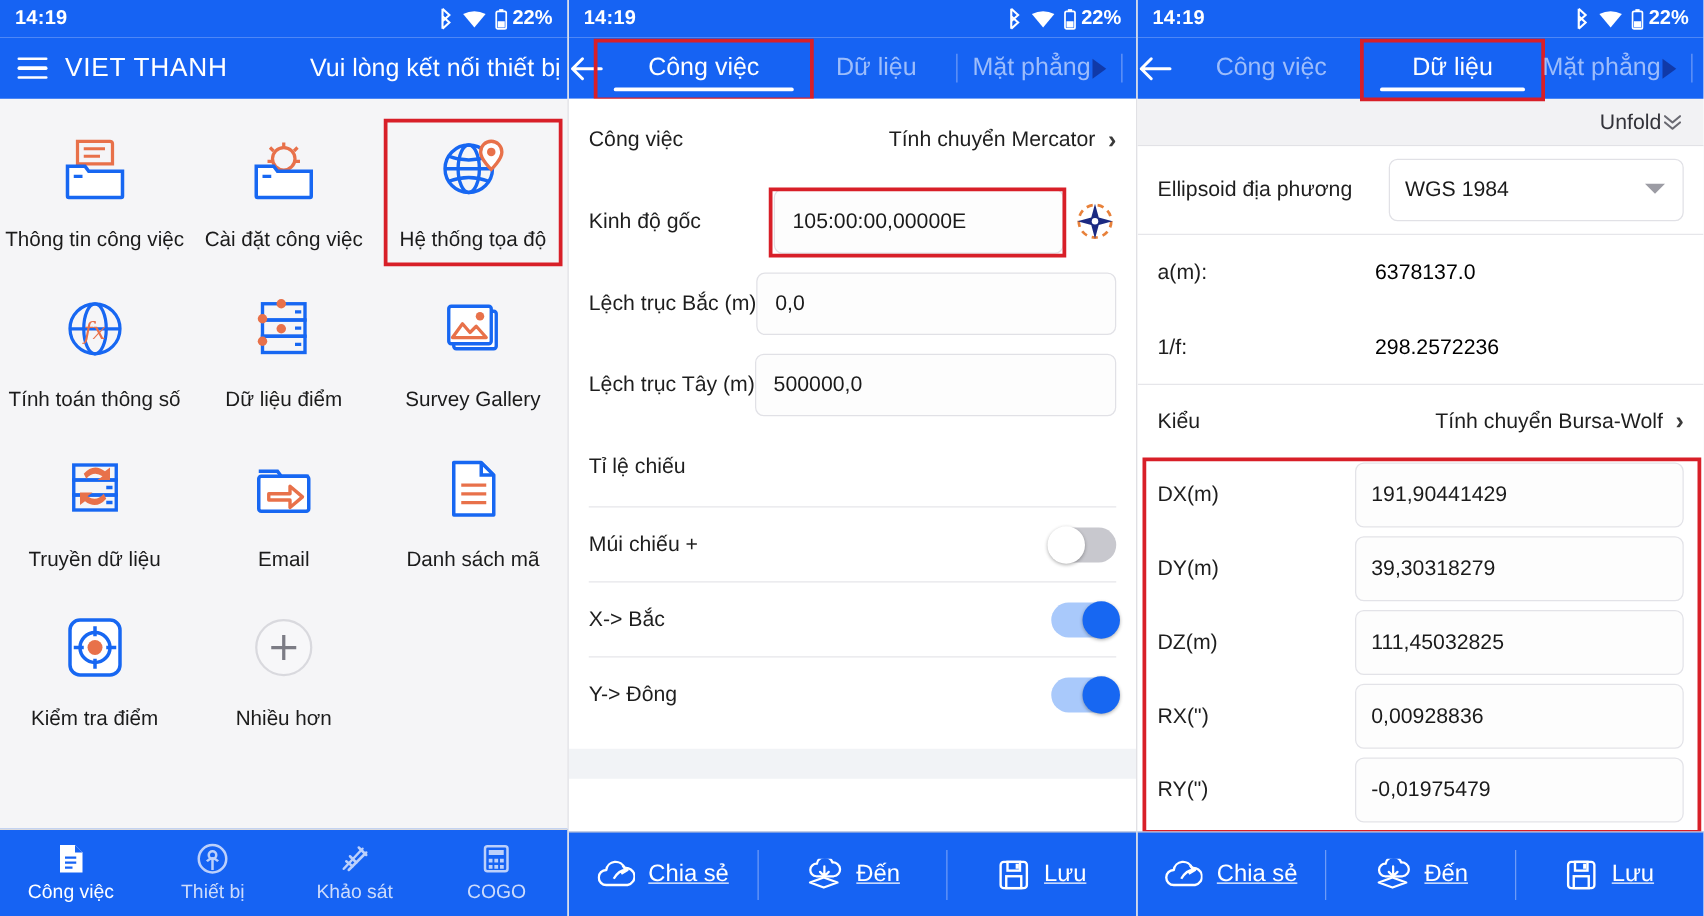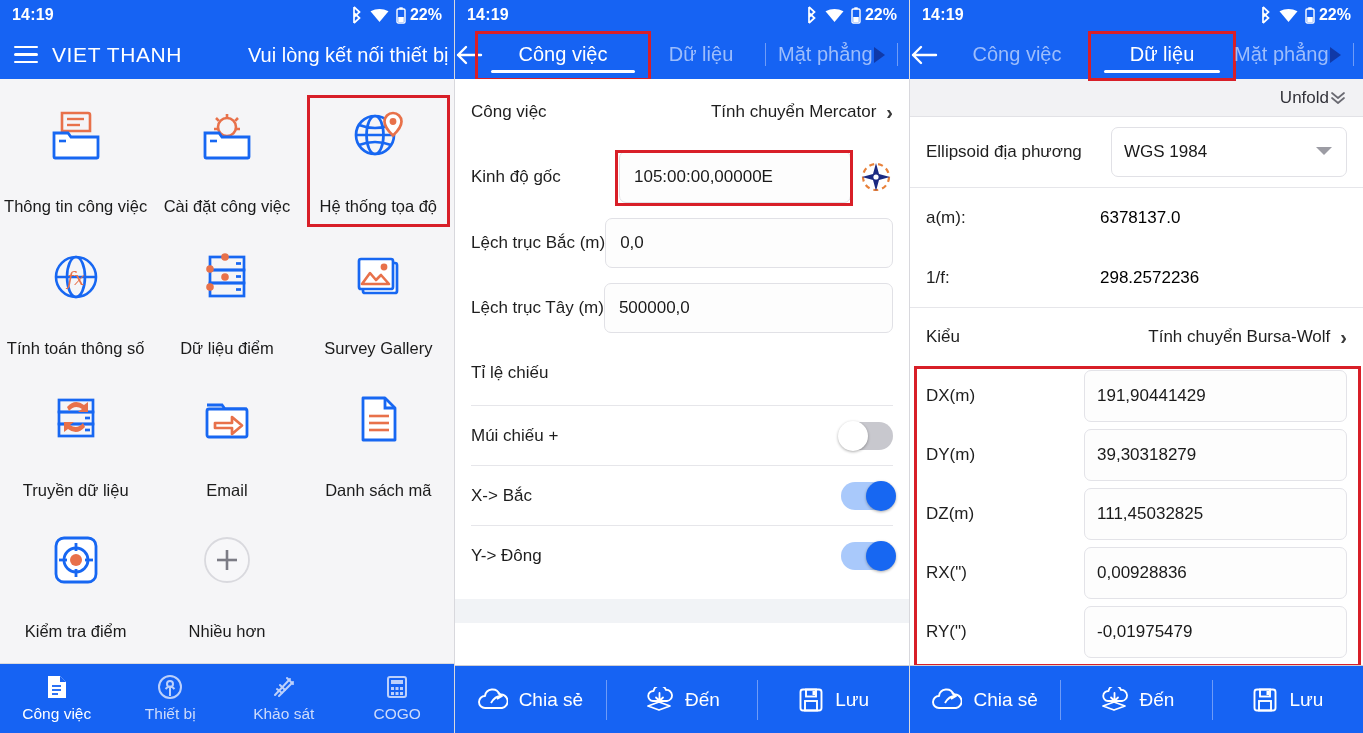--- a/index.html
+++ b/index.html
@@ -71,21 +71,21 @@
 
   
   .grid-body { flex: 1; background: #f5f5f7; padding: 14px 0 0 0; overflow: hidden; }
   .grid { display: grid; grid-template-columns: repeat(3, 1fr); row-gap: 8px; }
   .cell {
     position: relative;
     display: flex; flex-direction: column; align-items: center; justify-content: flex-start;
     padding: 14px 4px 10px;
   }
   .cell .glyph { height: 66px; display: flex; justify-content: center; }
-  .cell .clabel { margin-top: 24px; font-size: 16.5px; color: #1b1b1b; text-align: center; line-height: 1.2; }
+  .cell .clabel { margin-top: 10px; font-size: 16.5px; color: #1b1b1b; text-align: center; line-height: 1.2; }
   .cell.highlight::after {
     content: ""; position: absolute; left: 4px; right: 4px; top: 2px; bottom: 0px;
     border: 3px solid #d81f28;
   }
 
   
   .bottomnav {
     height: 70px; background: #1663f3; display: flex; align-items: center;
     flex: 0 0 auto; border-top: 1px solid #dadade;
   }
@@ -127,21 +127,21 @@
   .toggle.off .knob { left: -3px; background: #ffffff; }
   .toggle.on { background: #a9c9fb; }
   .toggle.on .knob { right: -3px; background: #1767f2; }
 
   
   .actionbar {
     height: 68px; background: #1663f3; display: flex; align-items: center;
     flex: 0 0 auto; border-top: 1px solid #cfcfd4;
   }
   .action { flex: 1; display: flex; align-items: center; justify-content: center; gap: 11px;
-            color: #fff; font-size: 19px; }
+            color: #fff; font-size: 19px; text-decoration: underline; }
   .act-sep { width: 1px; height: 40px; background: #6e9bf7; }
 
   
   .unfoldbar { height: 38px; background: #f2f2f4; display: flex; align-items: center;
                justify-content: flex-end; padding-right: 16px; 
                border-bottom: 1px solid #e2e2e6; flex: 0 0 auto; }
   .unfold-txt { font-size: 17px; color: #33333a; }
   .select-field {
     margin-left: auto; width: 236px; height: 50px;
     border: 1px solid #e1e1e6; border-radius: 7px; background: #fff;

